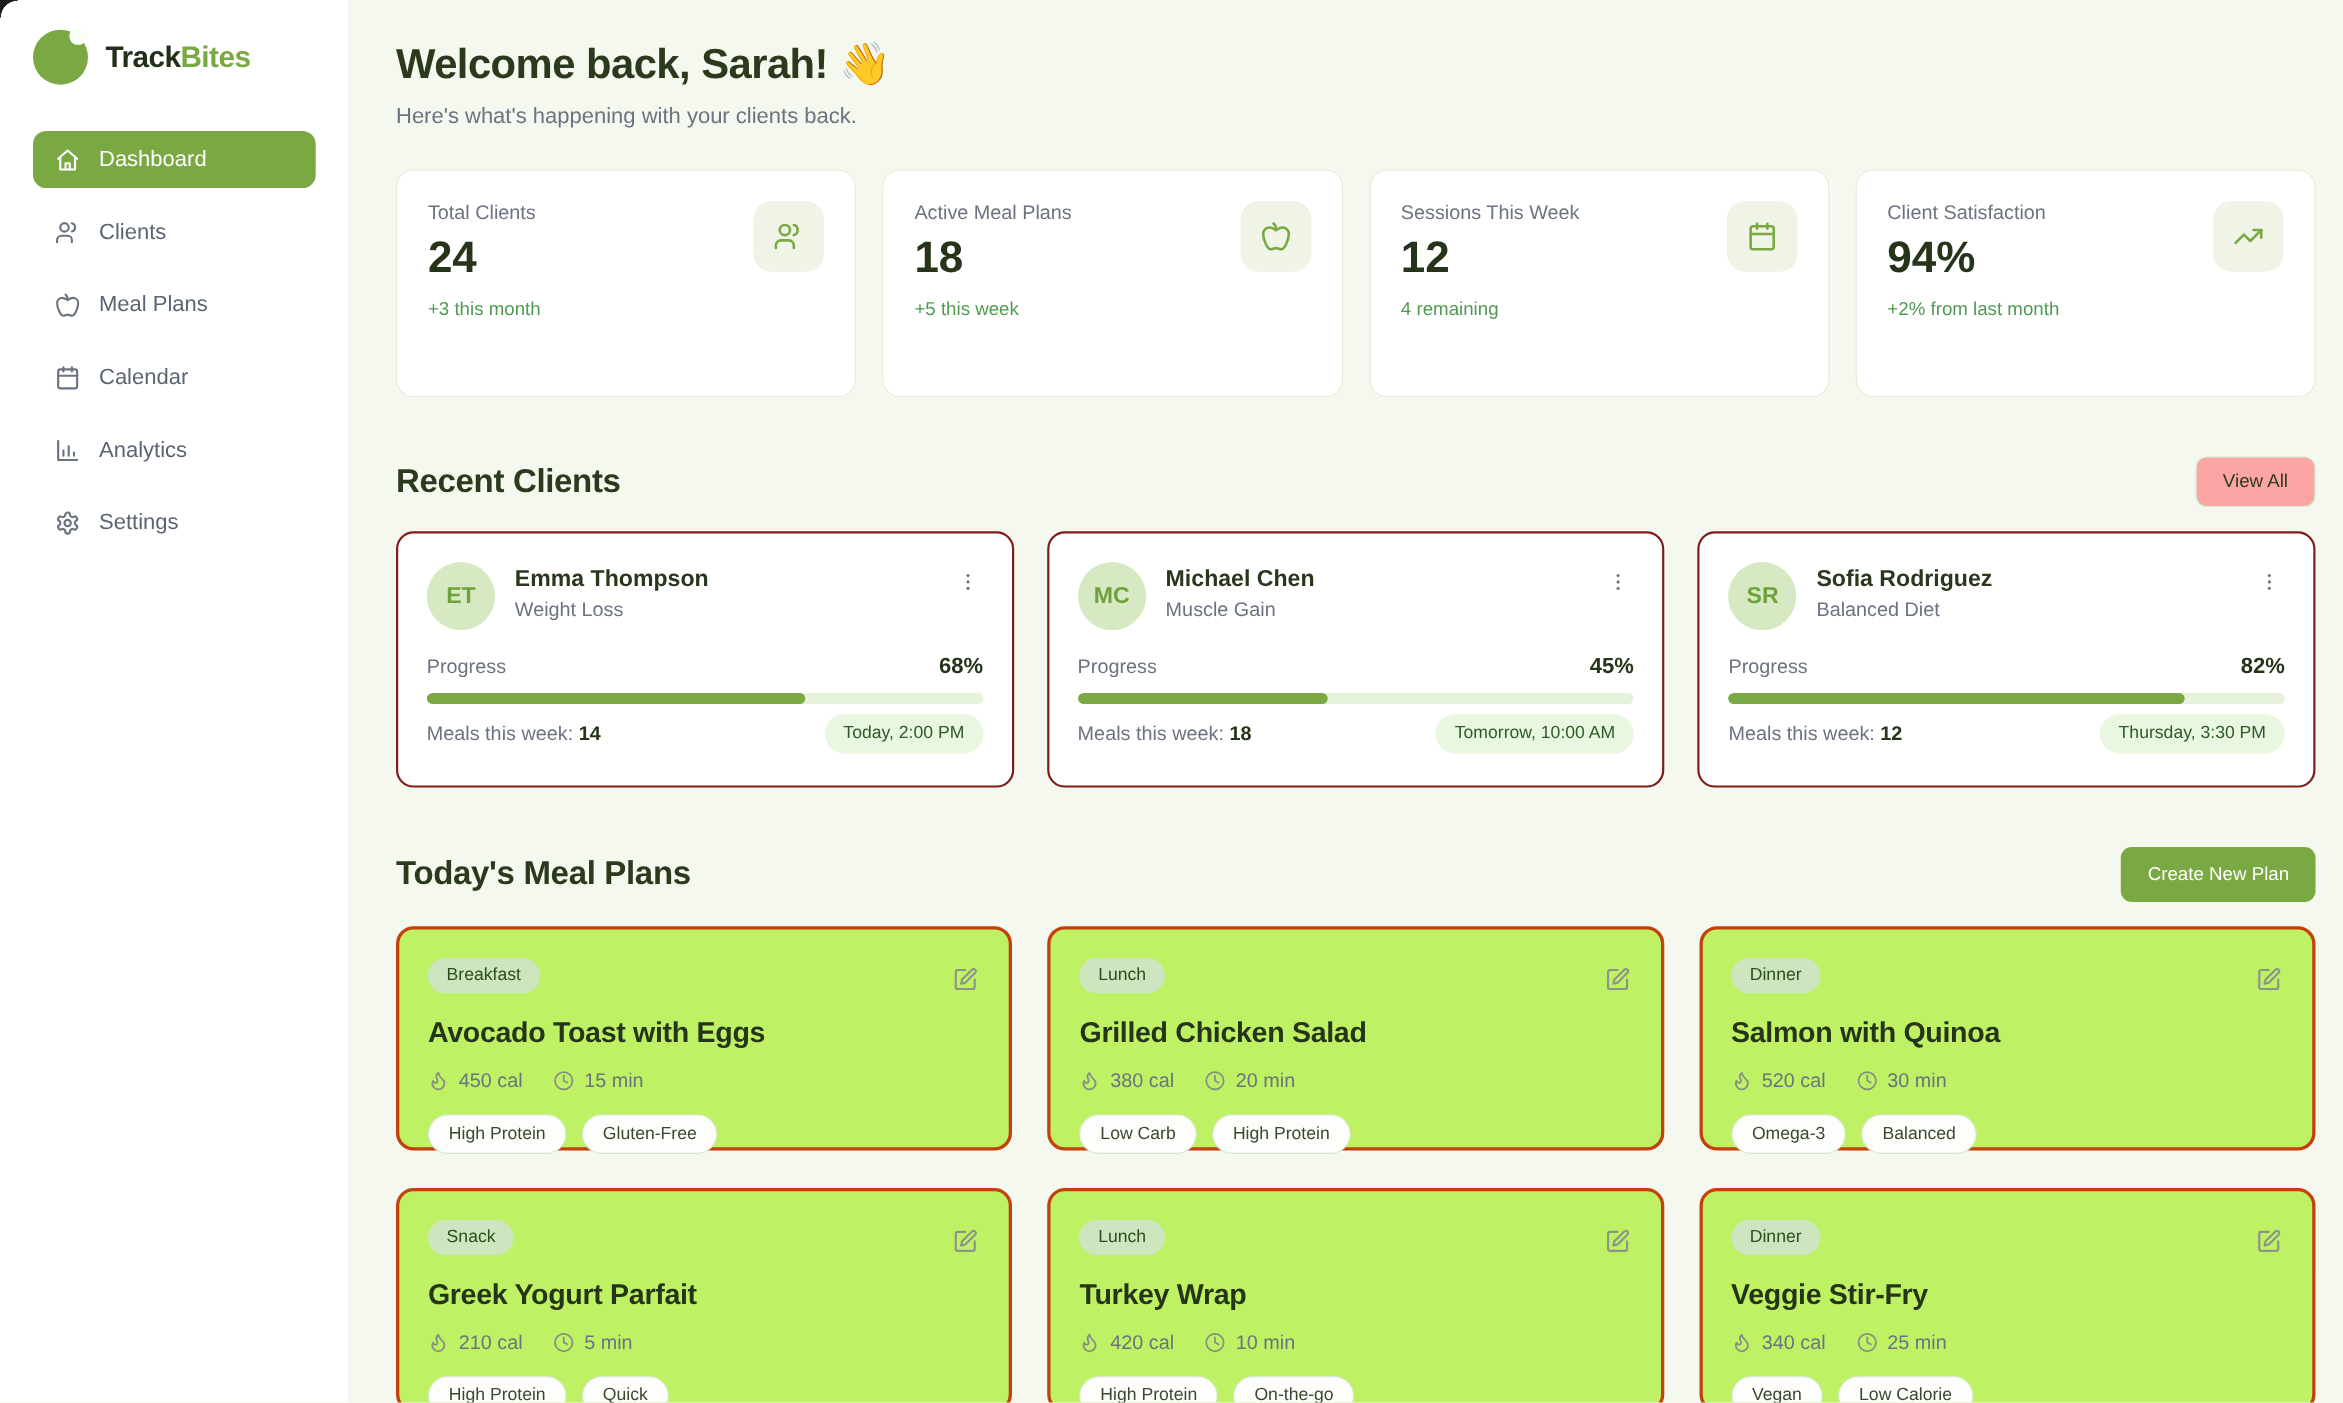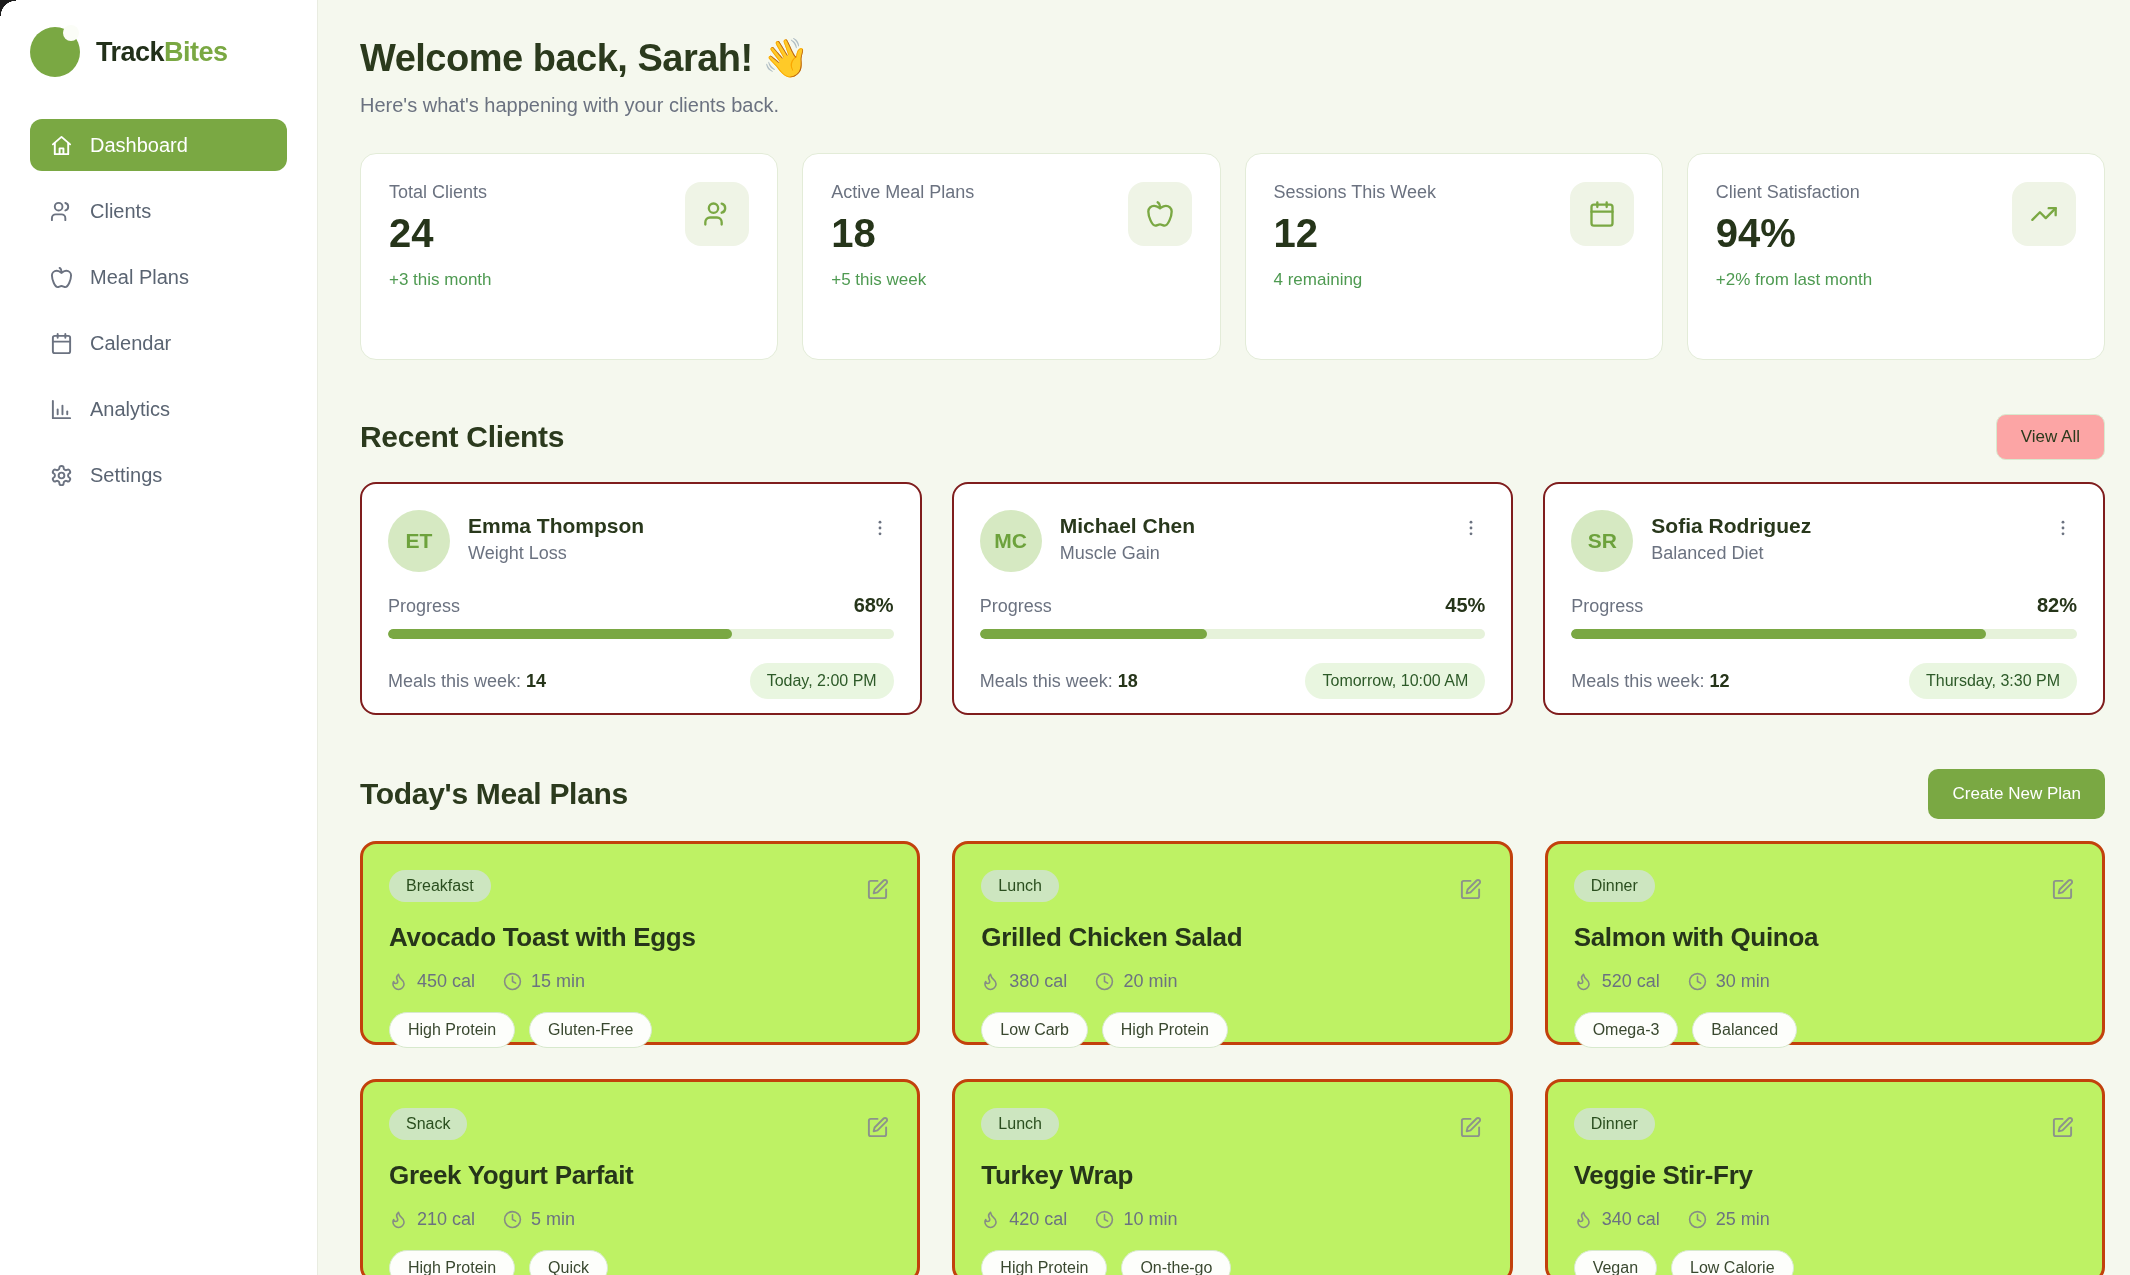--- a/index.html
+++ b/index.html
@@ -93,21 +93,21 @@
   }
   .client-name{ font-size:21px; font-weight:bold; color:#29381c; margin-top:4px; }
   .client-goal{ font-size:18px; color:#6b7280; margin-top:5px; }
   .menu-btn{ margin-left:auto; background:none; border:none; cursor:pointer; padding:4px; margin-top:4px;}
   .menu-btn svg{ width:20px; height:20px; fill:#6b7280; }
   .progress-row{ margin-top:22px; display:flex; justify-content:space-between; align-items:baseline; }
   .progress-label{ font-size:18px; color:#6b7280; }
   .progress-pct{ font-size:20px; font-weight:bold; color:#26351a; }
   .progress-track{ margin-top:12px; height:10px; border-radius:99px; background:#e6f2da; overflow:hidden; }
   .progress-fill{ height:100%; border-radius:99px; background:#7aa843; }
-  .client-foot{ margin-top:24px; display:flex; justify-content:space-between; align-items:center; }
+  .client-foot{ margin-top:9px; display:flex; justify-content:space-between; align-items:center; }
   .meals-text{ font-size:18px; color:#6b7280; }
   .meals-text b{ color:#26351a; font-weight:bold; }
   .time-pill{
     background:#e9f6e0; color:#2d5a28; font-size:16px; font-weight:500;
     padding:9px 17px; border-radius:99px;
   }
 
   
   .meals-grid{ margin-top:22px; display:grid; grid-template-columns:repeat(3,1fr); gap:32px; row-gap:34px; }
   .meal-card{

